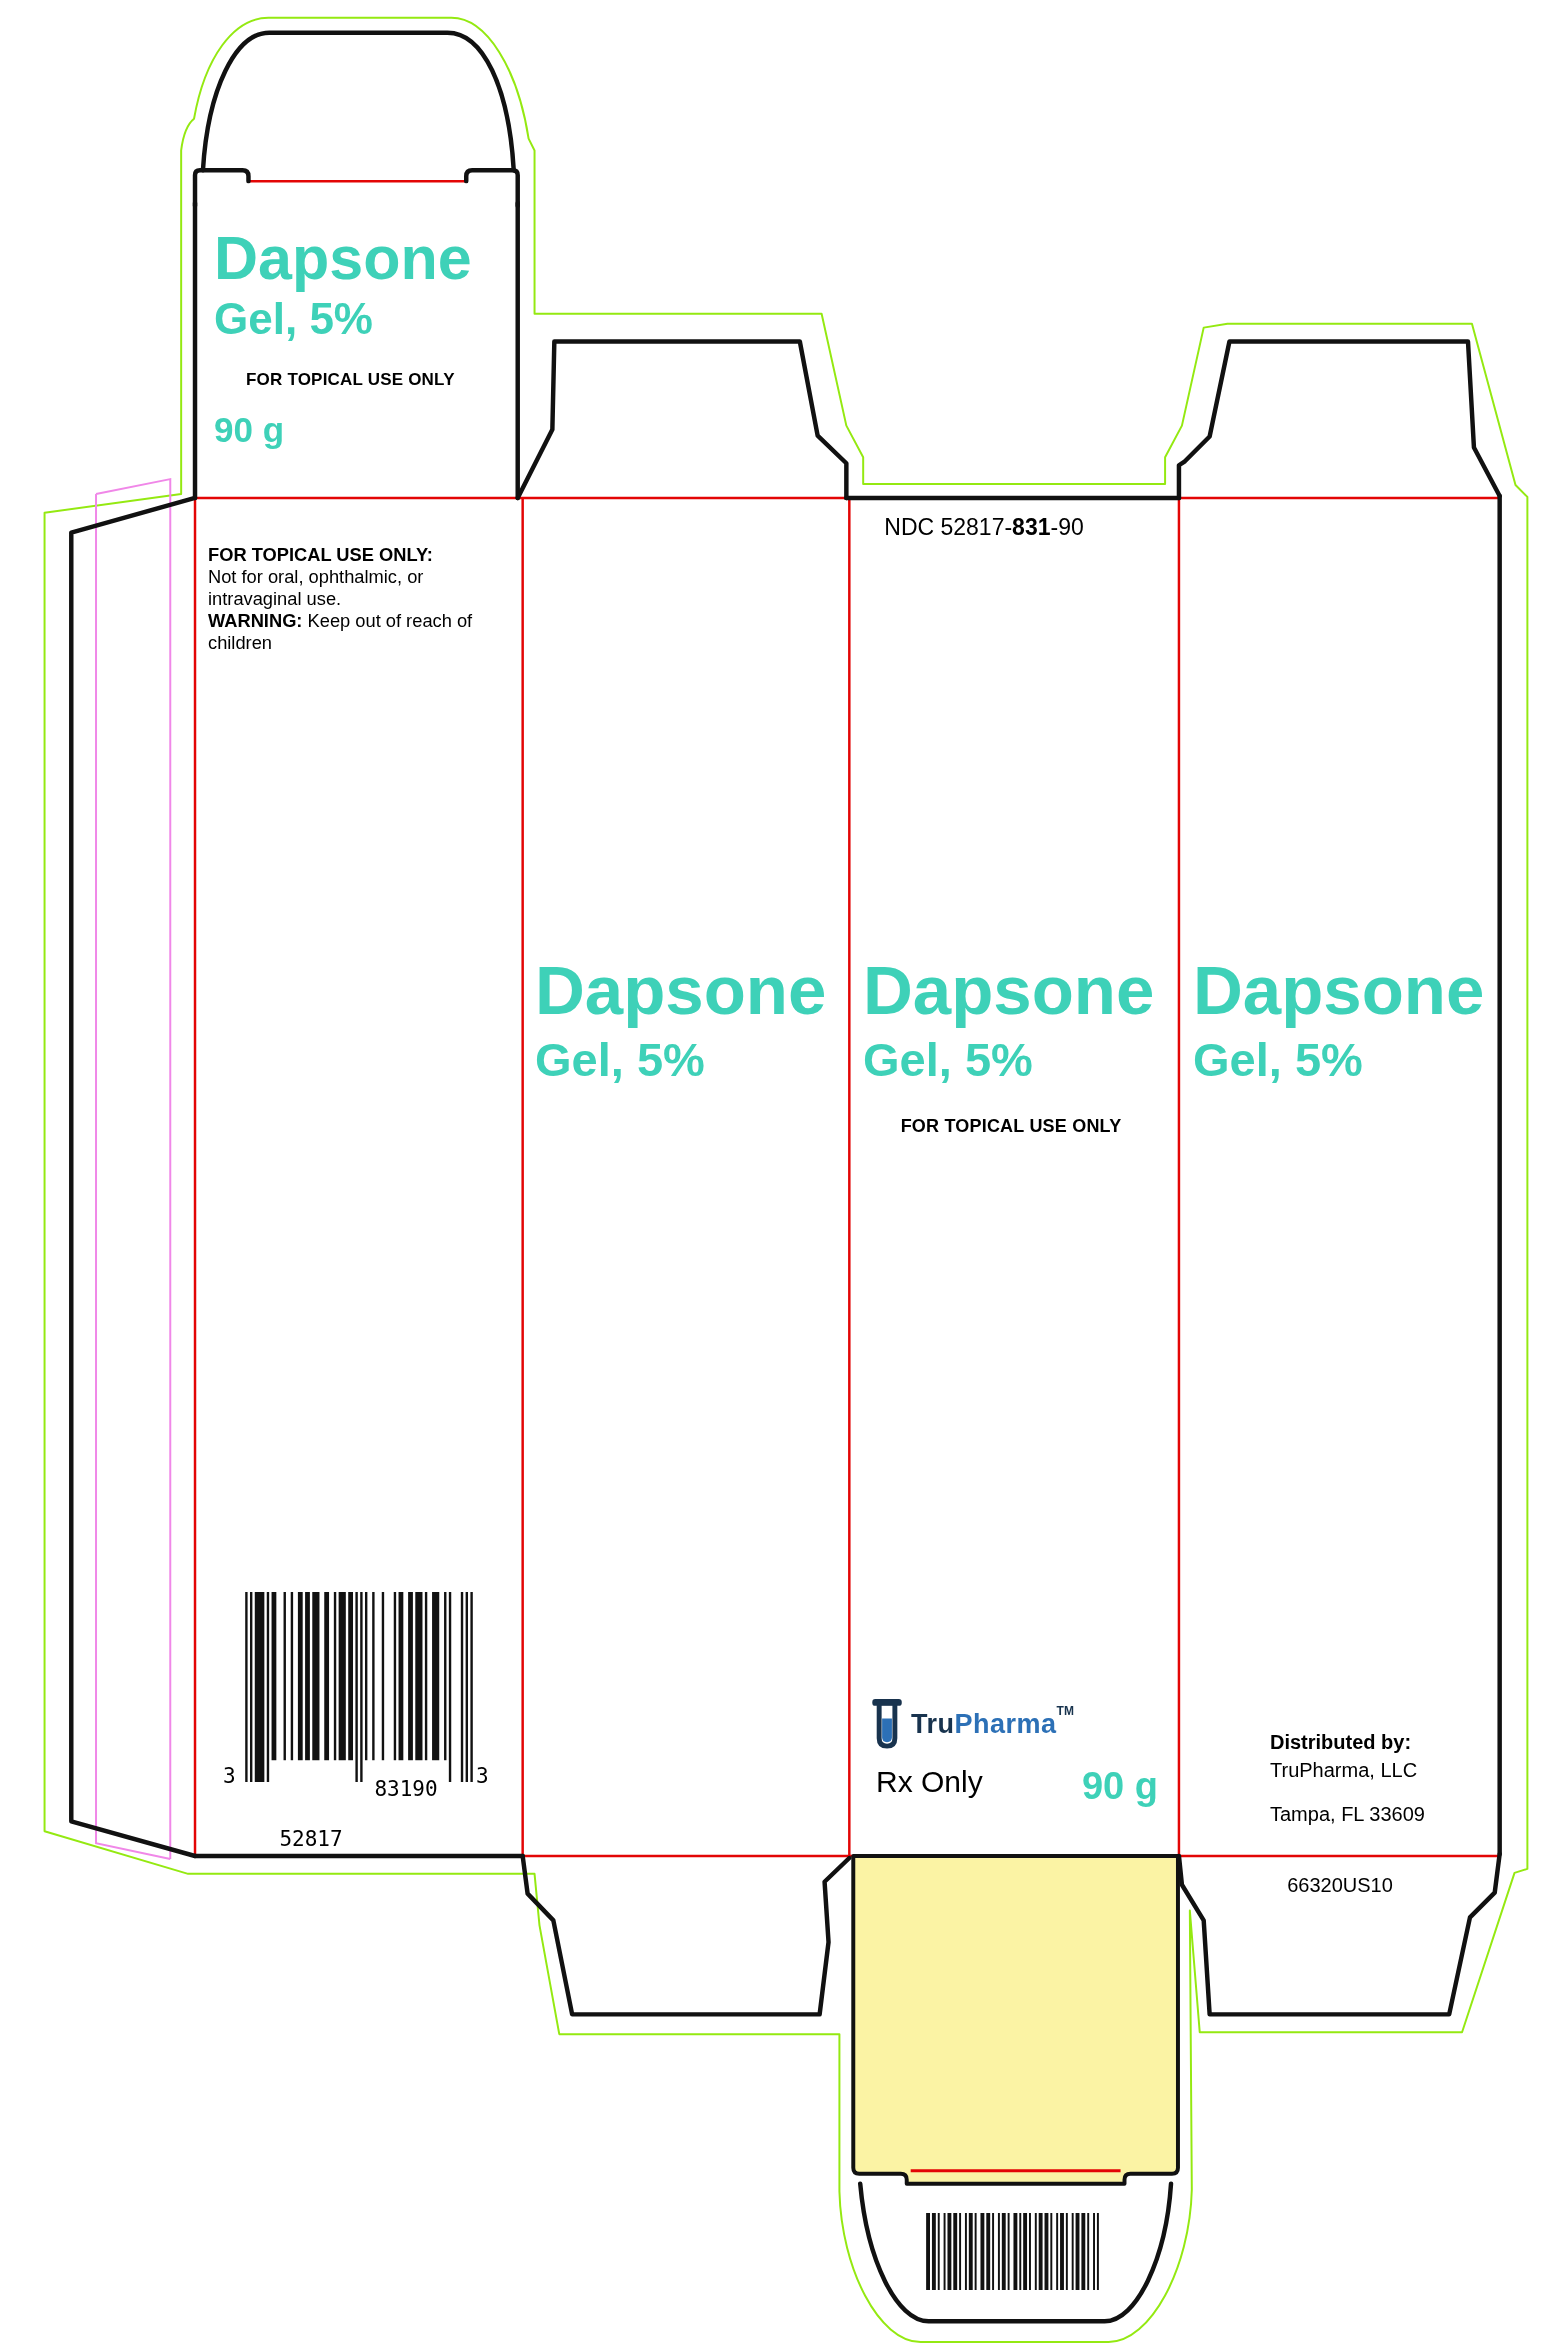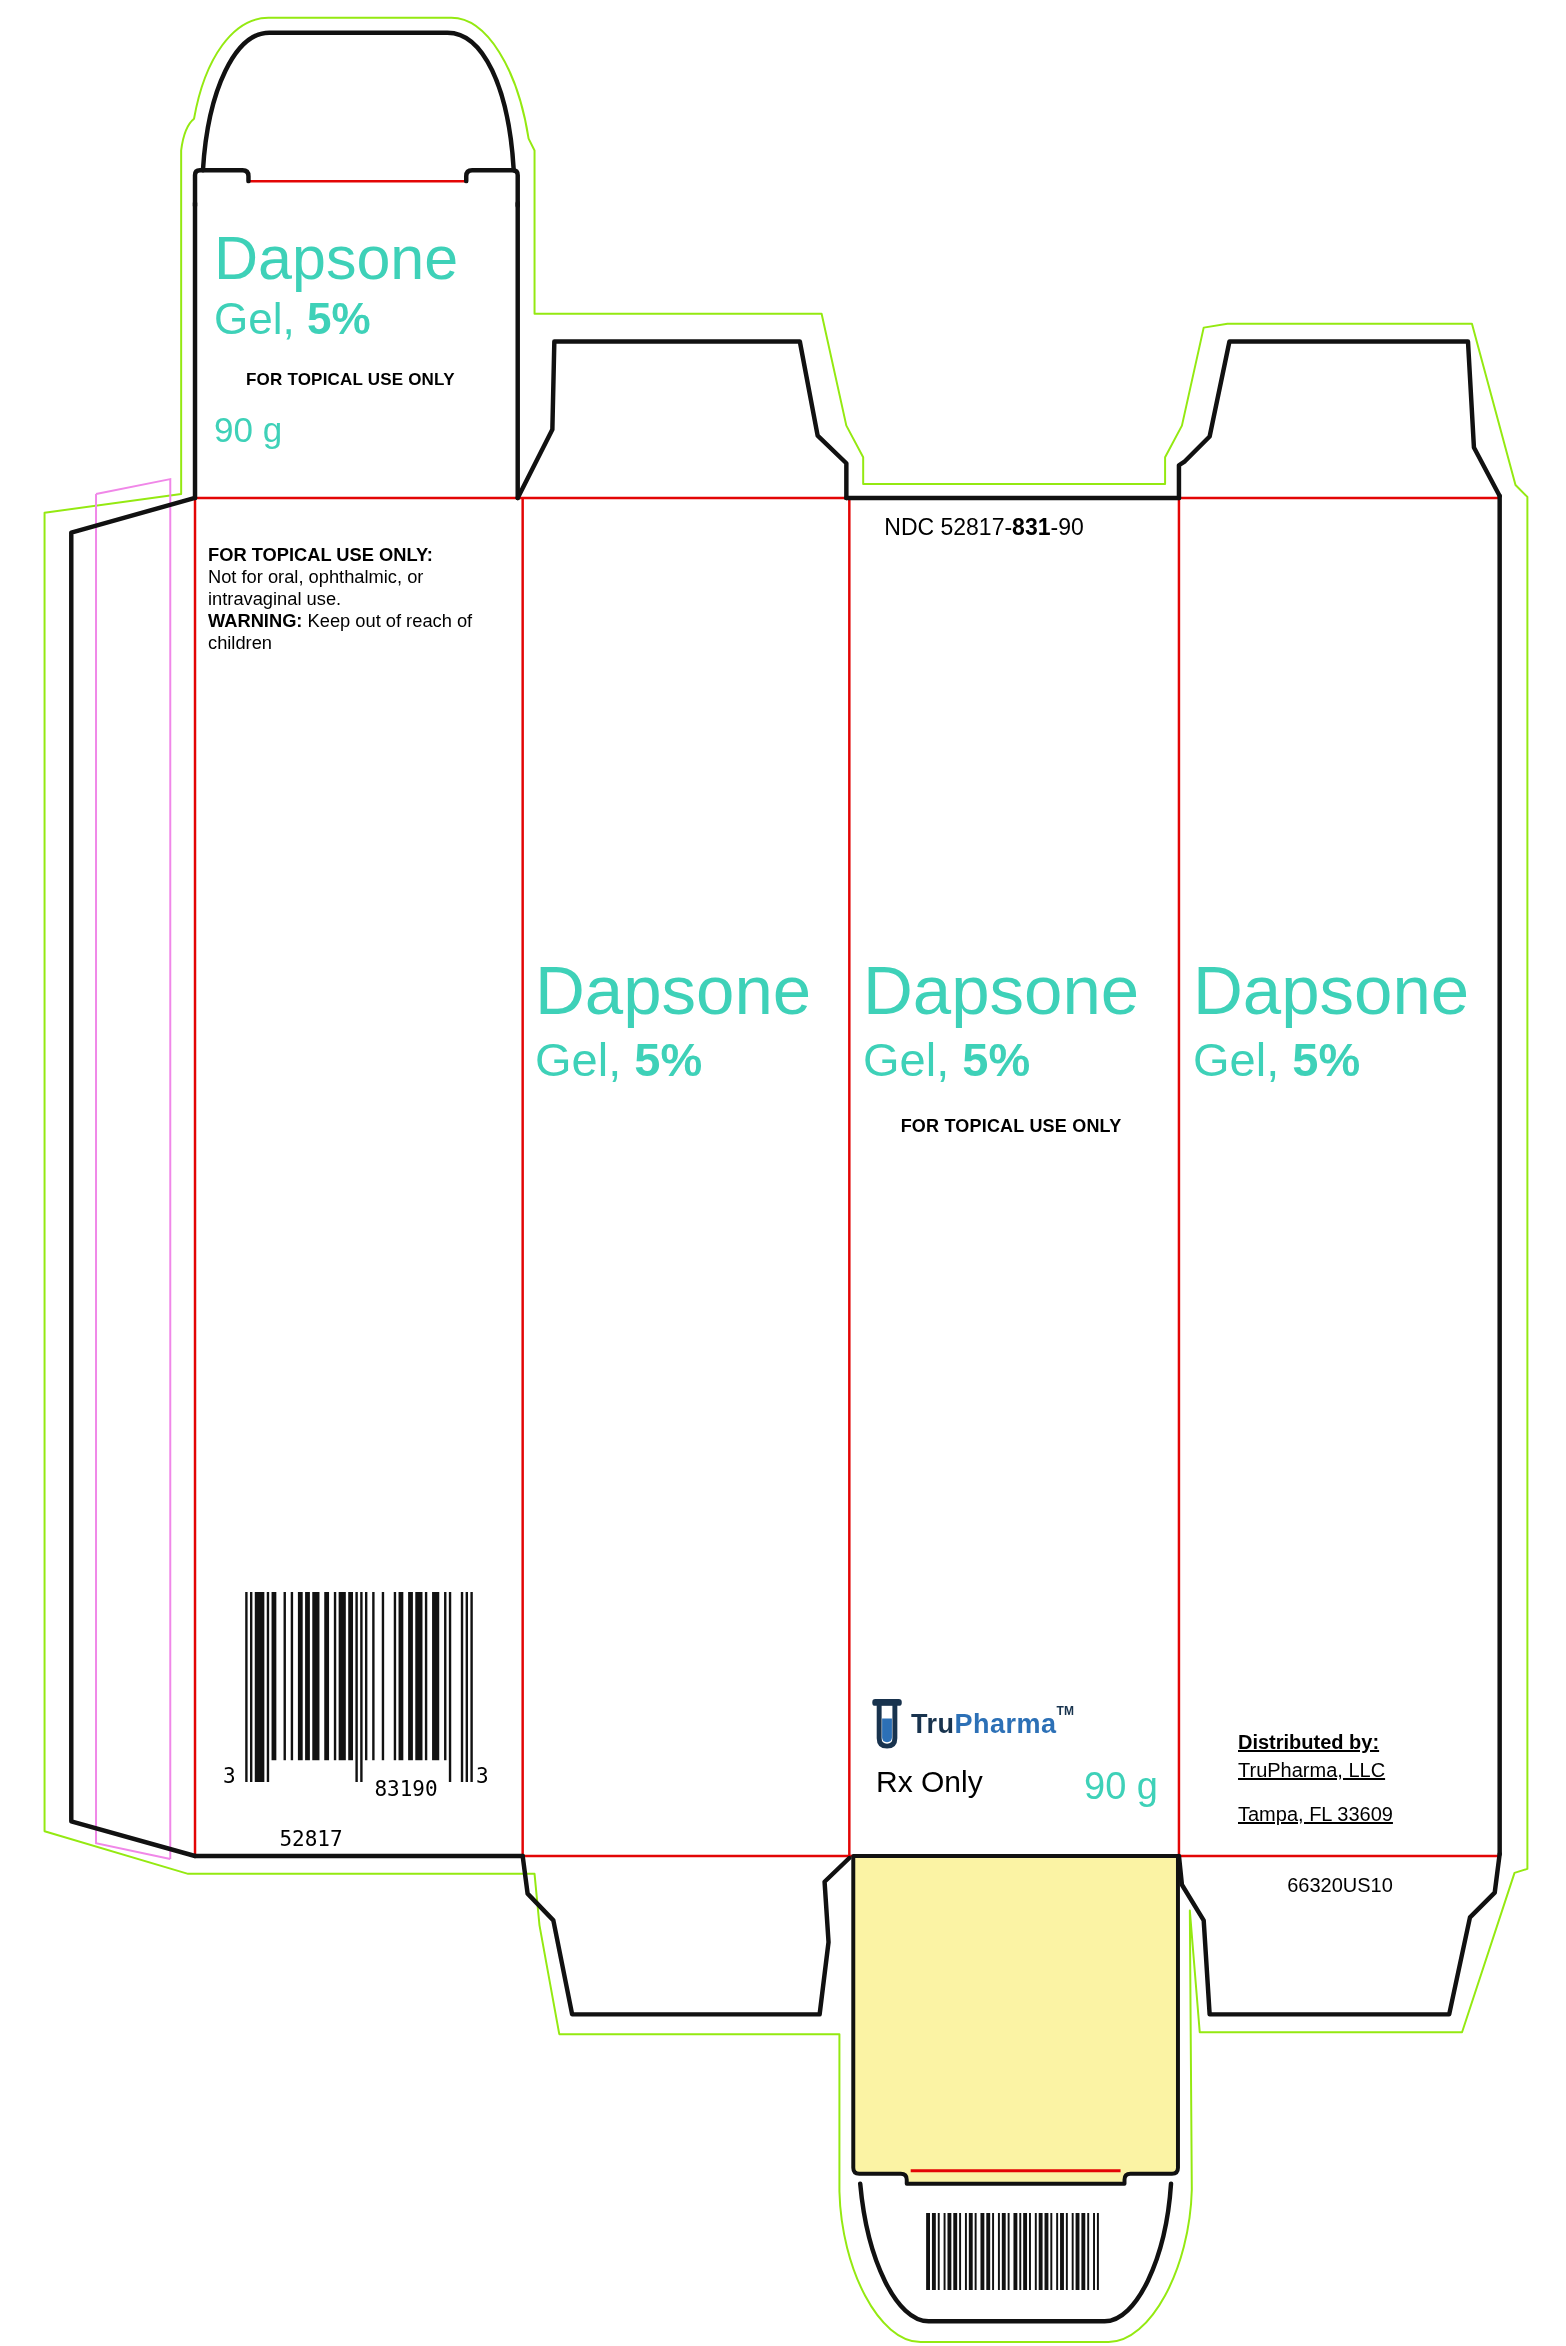--- a/index.html
+++ b/index.html
@@ -1,20 +1,20 @@
 <!DOCTYPE html>
 <html><head>
 <meta charset="utf-8">
 <style>
   html,body{margin:0;padding:0;background:#ffffff;}
   #stage{position:relative;width:1566px;height:2346px;background:#ffffff;overflow:hidden;
          font-family:"Liberation Sans", sans-serif;}
   #dieline{position:absolute;left:0;top:0;z-index:0;}
   .t{position:absolute;z-index:2;line-height:1.15;color:#000;}
-  .teal{color:#3ed1b8;}
+  .teal{color:#3ed1b8;font-weight:bold;}
   .b{font-weight:bold;}
   .brand-lg{font-size:69px;letter-spacing:0px;line-height:1;}
   .brand-sm{font-size:61px;line-height:1;}
   .gel-lg{font-size:47px;line-height:1;}
   .gel-sm{font-size:44px;line-height:1;}
   .topical{font-size:18px;font-weight:bold;letter-spacing:0.2px;}
   .body-text{font-size:18.3px;line-height:22px;width:302px;}
   .body-text .blk{display:block;}
   .para{margin:0 0 22px 0;}
   .mono{font-family:"DejaVu Sans Mono", monospace;}
@@ -161,21 +161,21 @@
   <div class="t" style="left:911px;top:1705px;">
     <span class="logo-text navy">Tru</span><span class="logo-text blue">Pharma</span><span class="tm navy">TM</span>
   </div>
   <div class="t" style="left:876px;top:1765px;font-size:30px;">Rx Only</div>
   <div class="t teal" style="left:1158px;top:1765px;font-size:38px;transform:translateX(-100%);">90 g</div>
 
   <div class="t teal brand-lg" style="left:1193px;top:956px;">Dapsone</div>
   <div class="t" style="left:1193px;top:1036px;">
     <span class="teal gel-lg">Gel,</span><span class="teal gel-lg b"> 5%</span>
   </div>
-  <div class="t" style="left:1238px;top:1728px;font-size:20px;line-height:28px;text-decoration:underline;">
+  <div class="t" style="left:1270px;top:1728px;font-size:20px;line-height:28px;">
     <span class="blk b" style="display:block;">Distributed by:</span>
     <span style="display:block;">TruPharma, LLC</span>
     <span style="display:block;margin-top:16px;">Tampa, FL 33609</span>
   </div>
   <div class="t ctr" style="left:1340px;top:1874px;font-size:20px;">66320US10</div>
 
   <div id="mini-bars" style="position:absolute;left:926px;top:2213px;z-index:2;"><svg width="173" height="77" viewBox="0 0 175 78">
         <rect x="0.00" y="0" width="3.93" height="78" fill="#111111"></rect>
         <rect x="5.90" y="0" width="3.93" height="78" fill="#111111"></rect>
         <rect x="11.80" y="0" width="1.97" height="78" fill="#111111"></rect>

